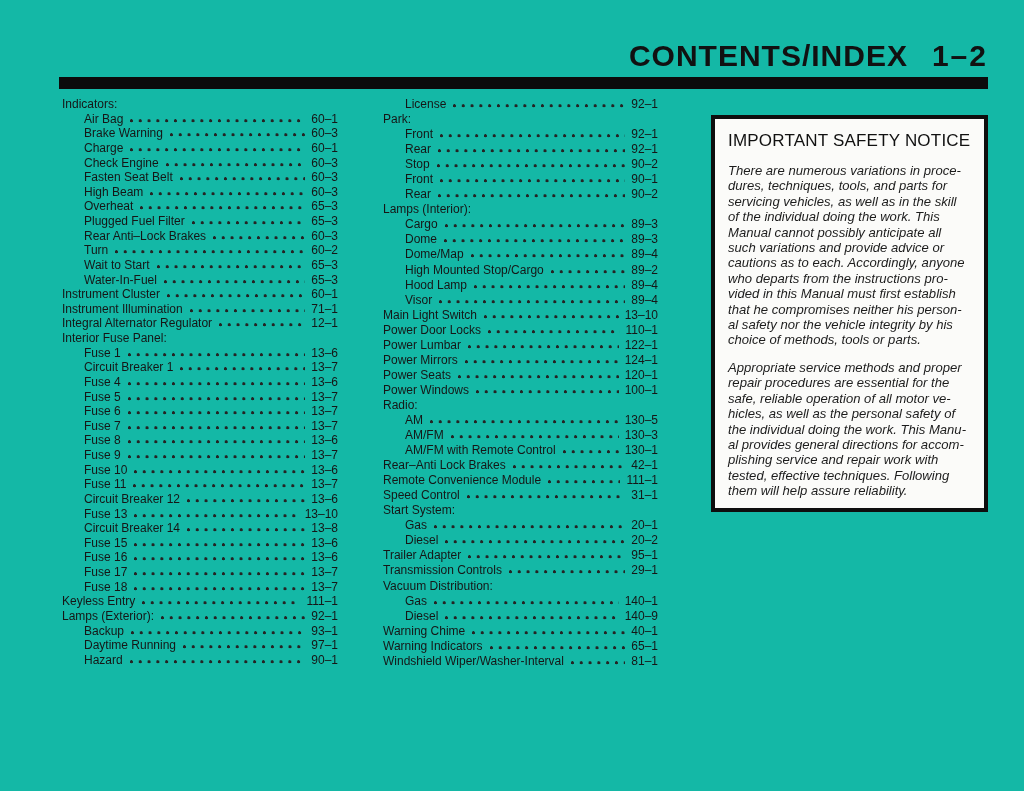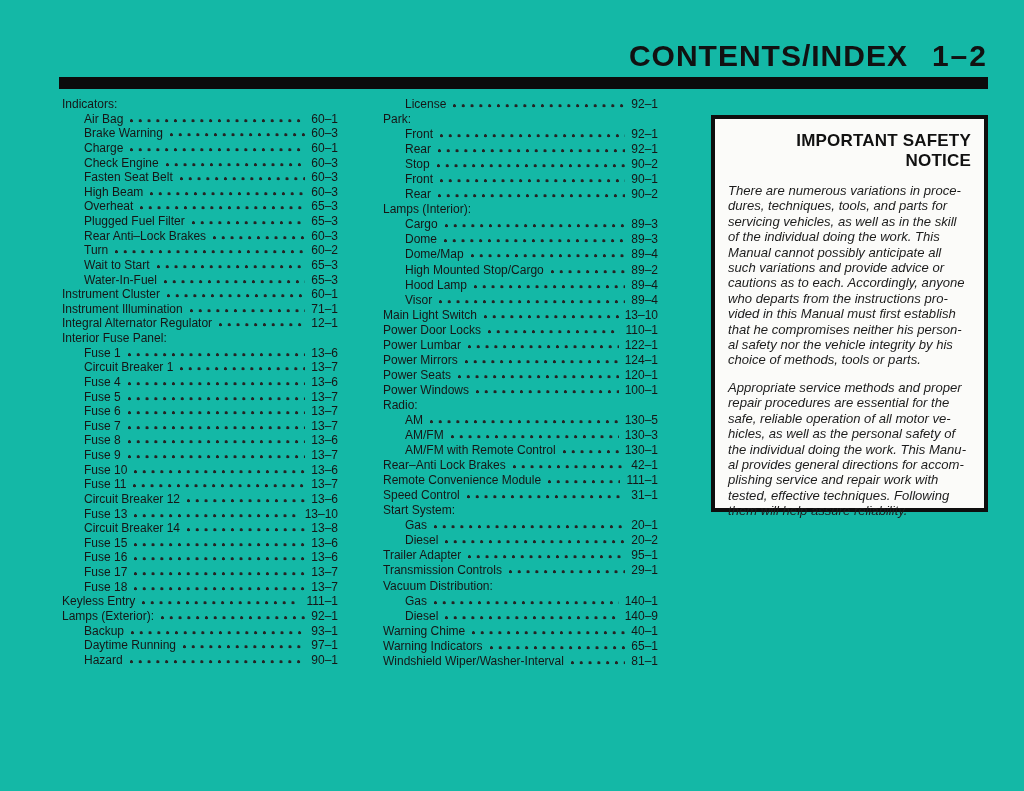--- a/index.html
+++ b/index.html
@@ -41,21 +41,21 @@
     background-size:8.8px 9px;background-repeat:repeat-x;
   }
   .pg{flex:0 0 auto;}
   
   .notice{
     position:absolute;left:711px;top:115px;width:277px;height:397px;
     border:4px solid #0e0e0e;box-sizing:border-box;
     padding:8px 13px 0 13px;background:#fbfbf9;
   }
   .notice-title{
-    font-size:17px;font-weight:700;text-align:right;
+    font-size:17px;font-weight:400;text-align:left;
     margin:4px 0 0 0;color:#111;letter-spacing:0.2px;
   }
   .notice-para{
     font-style:italic;font-weight:500;
     font-size:13.1px;line-height:15.4px;
     margin:12px 0 0 0;white-space:pre-line;color:#1c1c1c;
   }
 </style>
 </head>
 <body>

